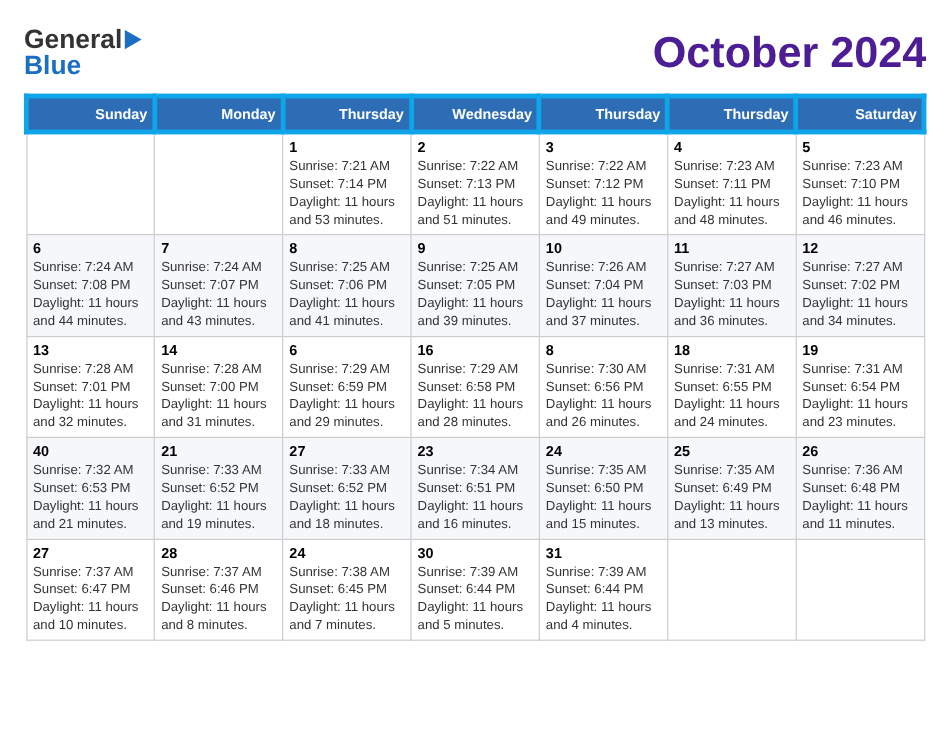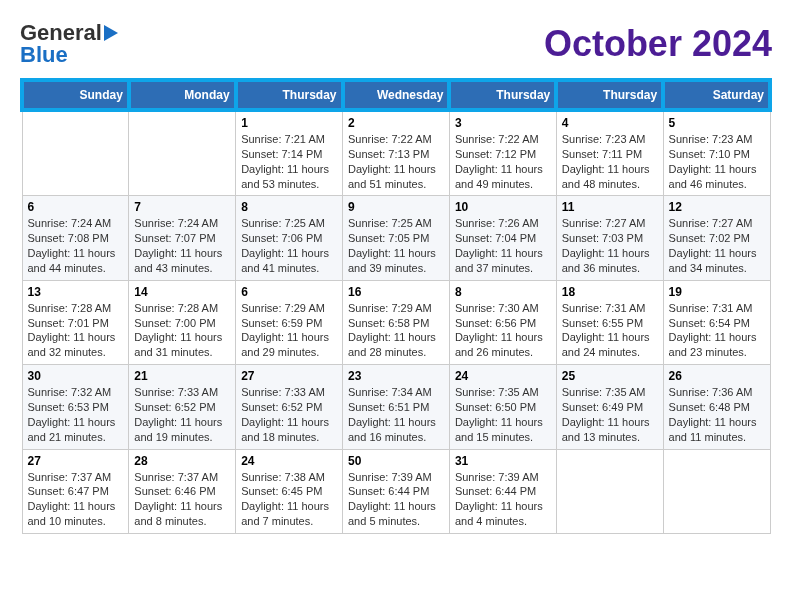--- a/index.html
+++ b/index.html
@@ -136,31 +136,31 @@
       <tr>
         <td><span class="day-num">13</span><span class="day-info">Sunrise: 7:28 AM<br>Sunset: 7:01 PM<br>Daylight: 11 hours and 32 minutes.</span></td>
         <td><span class="day-num">14</span><span class="day-info">Sunrise: 7:28 AM<br>Sunset: 7:00 PM<br>Daylight: 11 hours and 31 minutes.</span></td>
         <td><span class="day-num">6</span><span class="day-info">Sunrise: 7:29 AM<br>Sunset: 6:59 PM<br>Daylight: 11 hours and 29 minutes.</span></td>
         <td><span class="day-num">16</span><span class="day-info">Sunrise: 7:29 AM<br>Sunset: 6:58 PM<br>Daylight: 11 hours and 28 minutes.</span></td>
         <td><span class="day-num">8</span><span class="day-info">Sunrise: 7:30 AM<br>Sunset: 6:56 PM<br>Daylight: 11 hours and 26 minutes.</span></td>
         <td><span class="day-num">18</span><span class="day-info">Sunrise: 7:31 AM<br>Sunset: 6:55 PM<br>Daylight: 11 hours and 24 minutes.</span></td>
         <td><span class="day-num">19</span><span class="day-info">Sunrise: 7:31 AM<br>Sunset: 6:54 PM<br>Daylight: 11 hours and 23 minutes.</span></td>
       </tr>
       <tr>
-        <td><span class="day-num">30</span><span class="day-info">Sunrise: 7:32 AM<br>Sunset: 6:53 PM<br>Daylight: 11 hours and 21 minutes.</span></td>
+        <td><span class="day-num">40</span><span class="day-info">Sunrise: 7:32 AM<br>Sunset: 6:53 PM<br>Daylight: 11 hours and 21 minutes.</span></td>
         <td><span class="day-num">21</span><span class="day-info">Sunrise: 7:33 AM<br>Sunset: 6:52 PM<br>Daylight: 11 hours and 19 minutes.</span></td>
         <td><span class="day-num">27</span><span class="day-info">Sunrise: 7:33 AM<br>Sunset: 6:52 PM<br>Daylight: 11 hours and 18 minutes.</span></td>
         <td><span class="day-num">23</span><span class="day-info">Sunrise: 7:34 AM<br>Sunset: 6:51 PM<br>Daylight: 11 hours and 16 minutes.</span></td>
         <td><span class="day-num">24</span><span class="day-info">Sunrise: 7:35 AM<br>Sunset: 6:50 PM<br>Daylight: 11 hours and 15 minutes.</span></td>
         <td><span class="day-num">25</span><span class="day-info">Sunrise: 7:35 AM<br>Sunset: 6:49 PM<br>Daylight: 11 hours and 13 minutes.</span></td>
         <td><span class="day-num">26</span><span class="day-info">Sunrise: 7:36 AM<br>Sunset: 6:48 PM<br>Daylight: 11 hours and 11 minutes.</span></td>
       </tr>
       <tr>
         <td><span class="day-num">27</span><span class="day-info">Sunrise: 7:37 AM<br>Sunset: 6:47 PM<br>Daylight: 11 hours and 10 minutes.</span></td>
         <td><span class="day-num">28</span><span class="day-info">Sunrise: 7:37 AM<br>Sunset: 6:46 PM<br>Daylight: 11 hours and 8 minutes.</span></td>
         <td><span class="day-num">24</span><span class="day-info">Sunrise: 7:38 AM<br>Sunset: 6:45 PM<br>Daylight: 11 hours and 7 minutes.</span></td>
-        <td><span class="day-num">50</span><span class="day-info">Sunrise: 7:39 AM<br>Sunset: 6:44 PM<br>Daylight: 11 hours and 5 minutes.</span></td>
+        <td><span class="day-num">30</span><span class="day-info">Sunrise: 7:39 AM<br>Sunset: 6:44 PM<br>Daylight: 11 hours and 5 minutes.</span></td>
         <td><span class="day-num">31</span><span class="day-info">Sunrise: 7:39 AM<br>Sunset: 6:44 PM<br>Daylight: 11 hours and 4 minutes.</span></td>
         <td class="empty-cell"></td>
         <td class="empty-cell"></td>
       </tr>
     </tbody>
 </table>
 
 </body></html>

